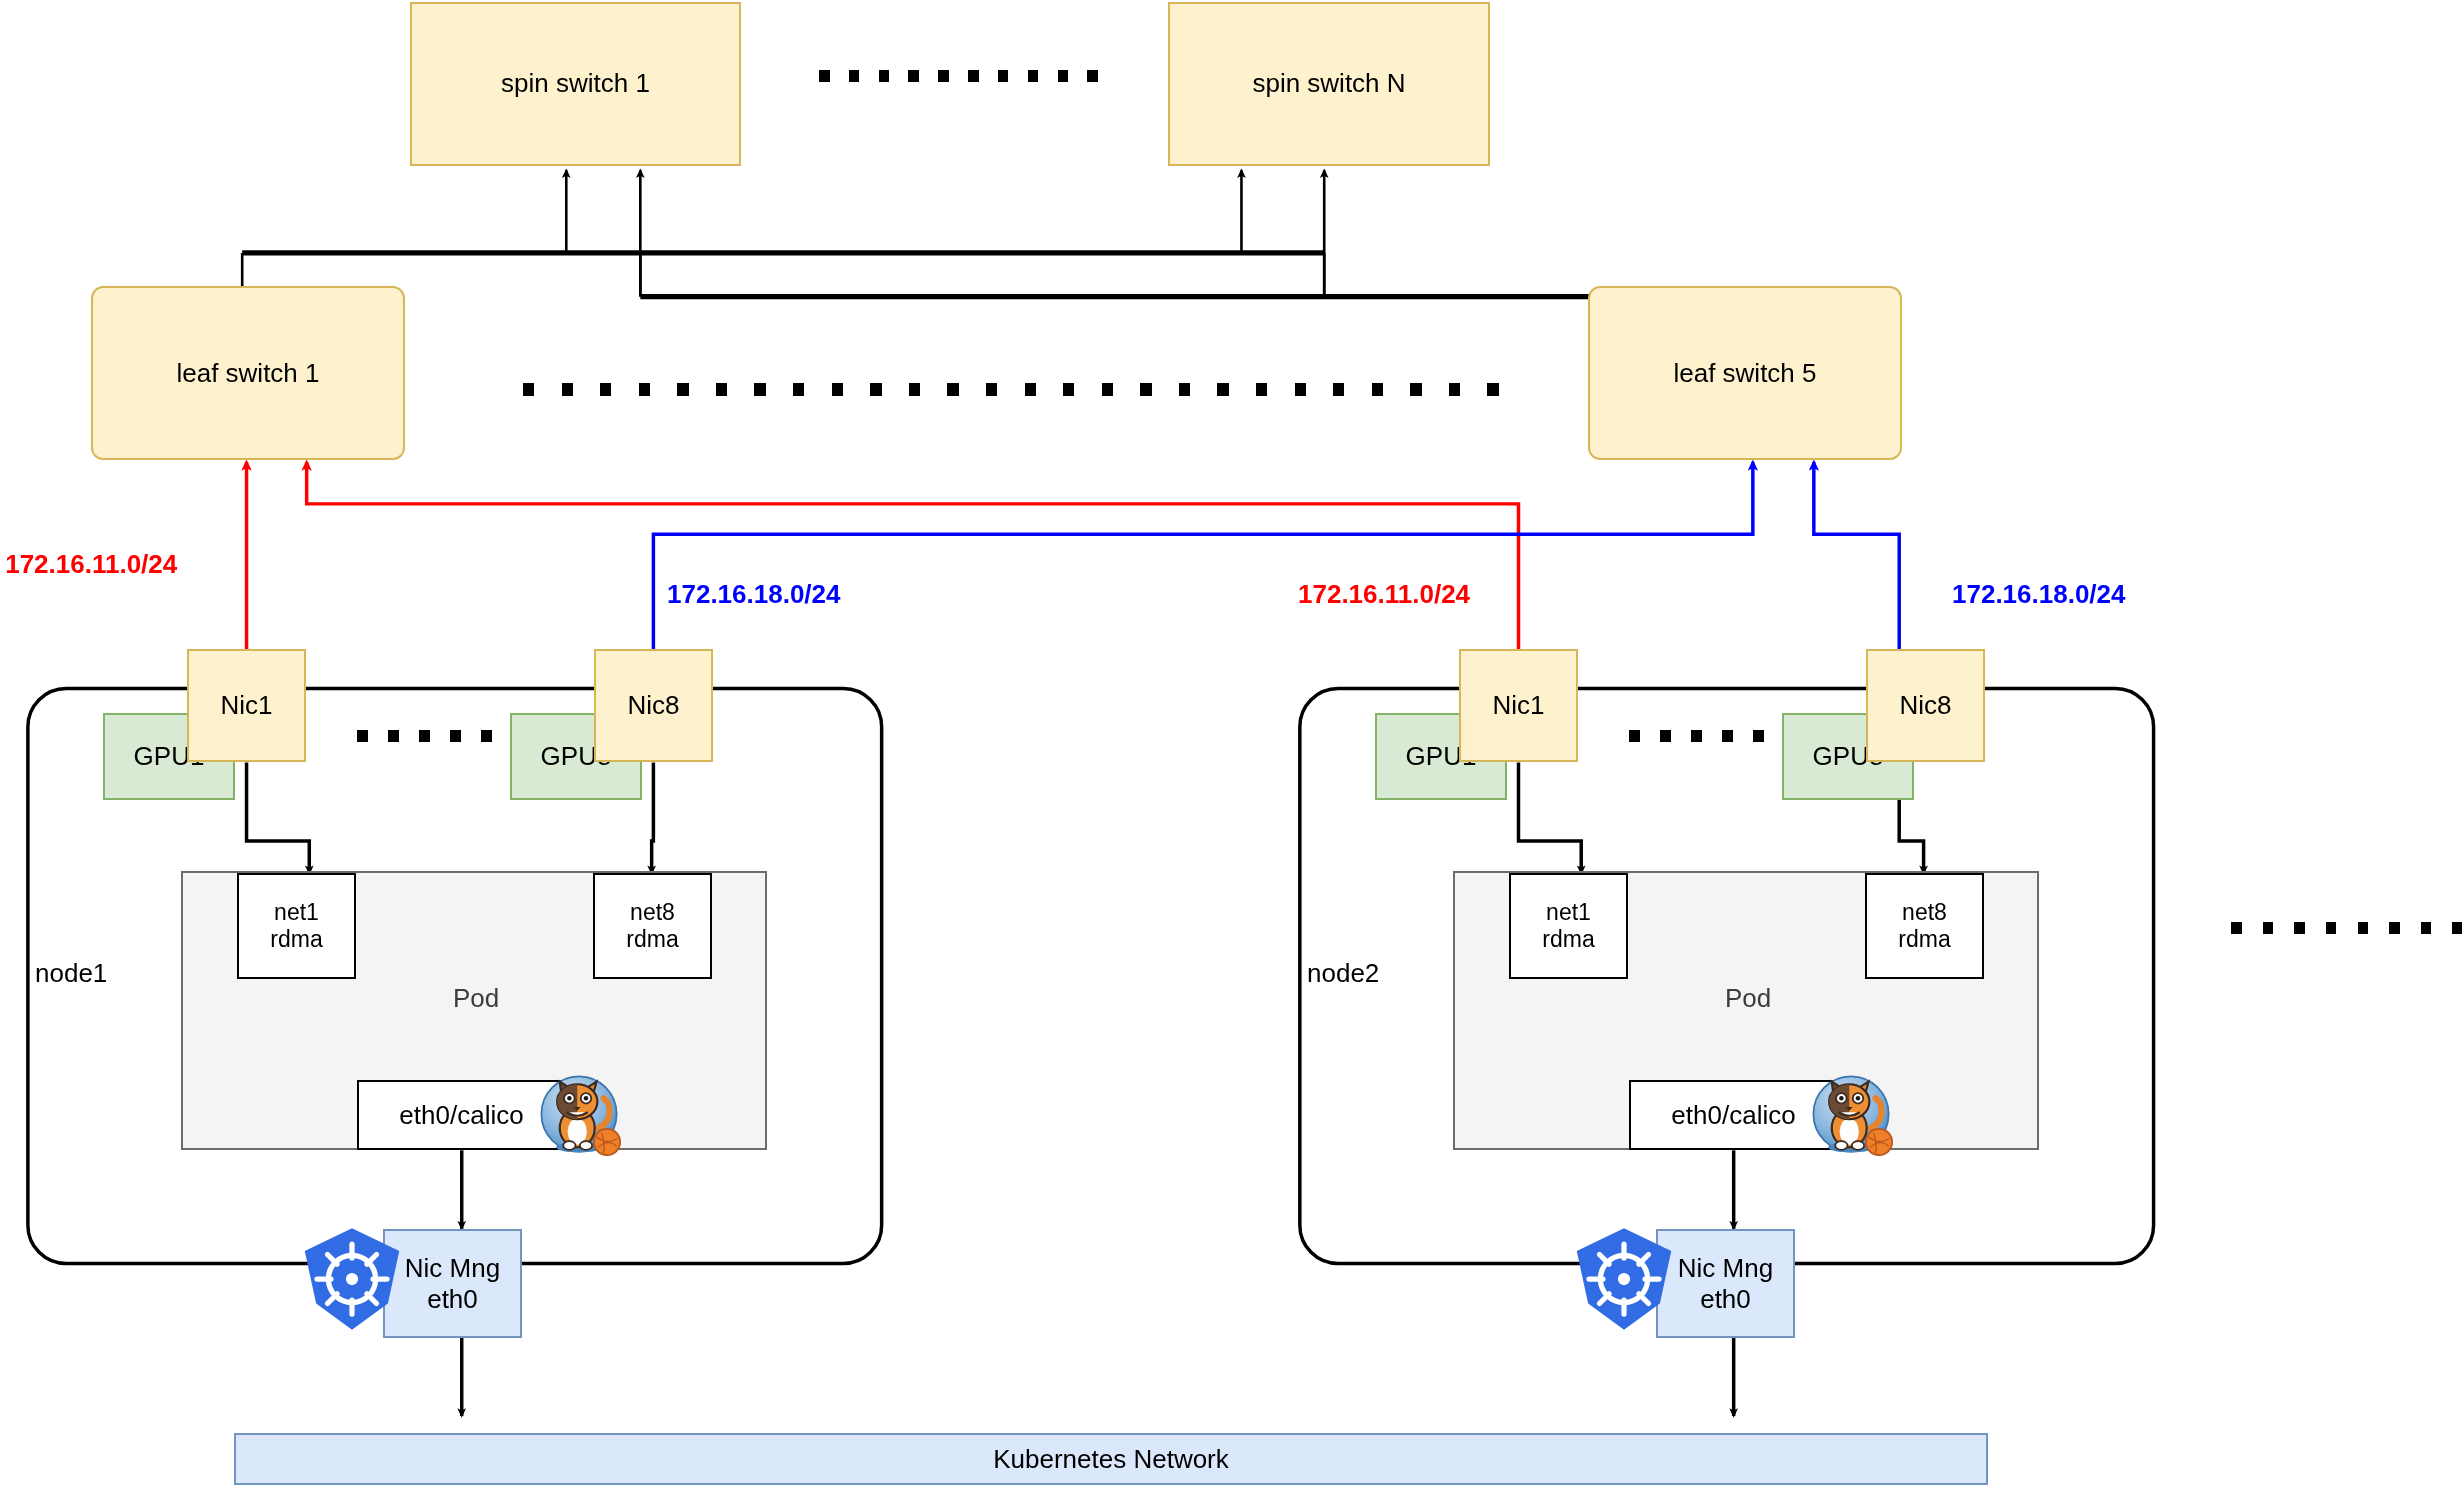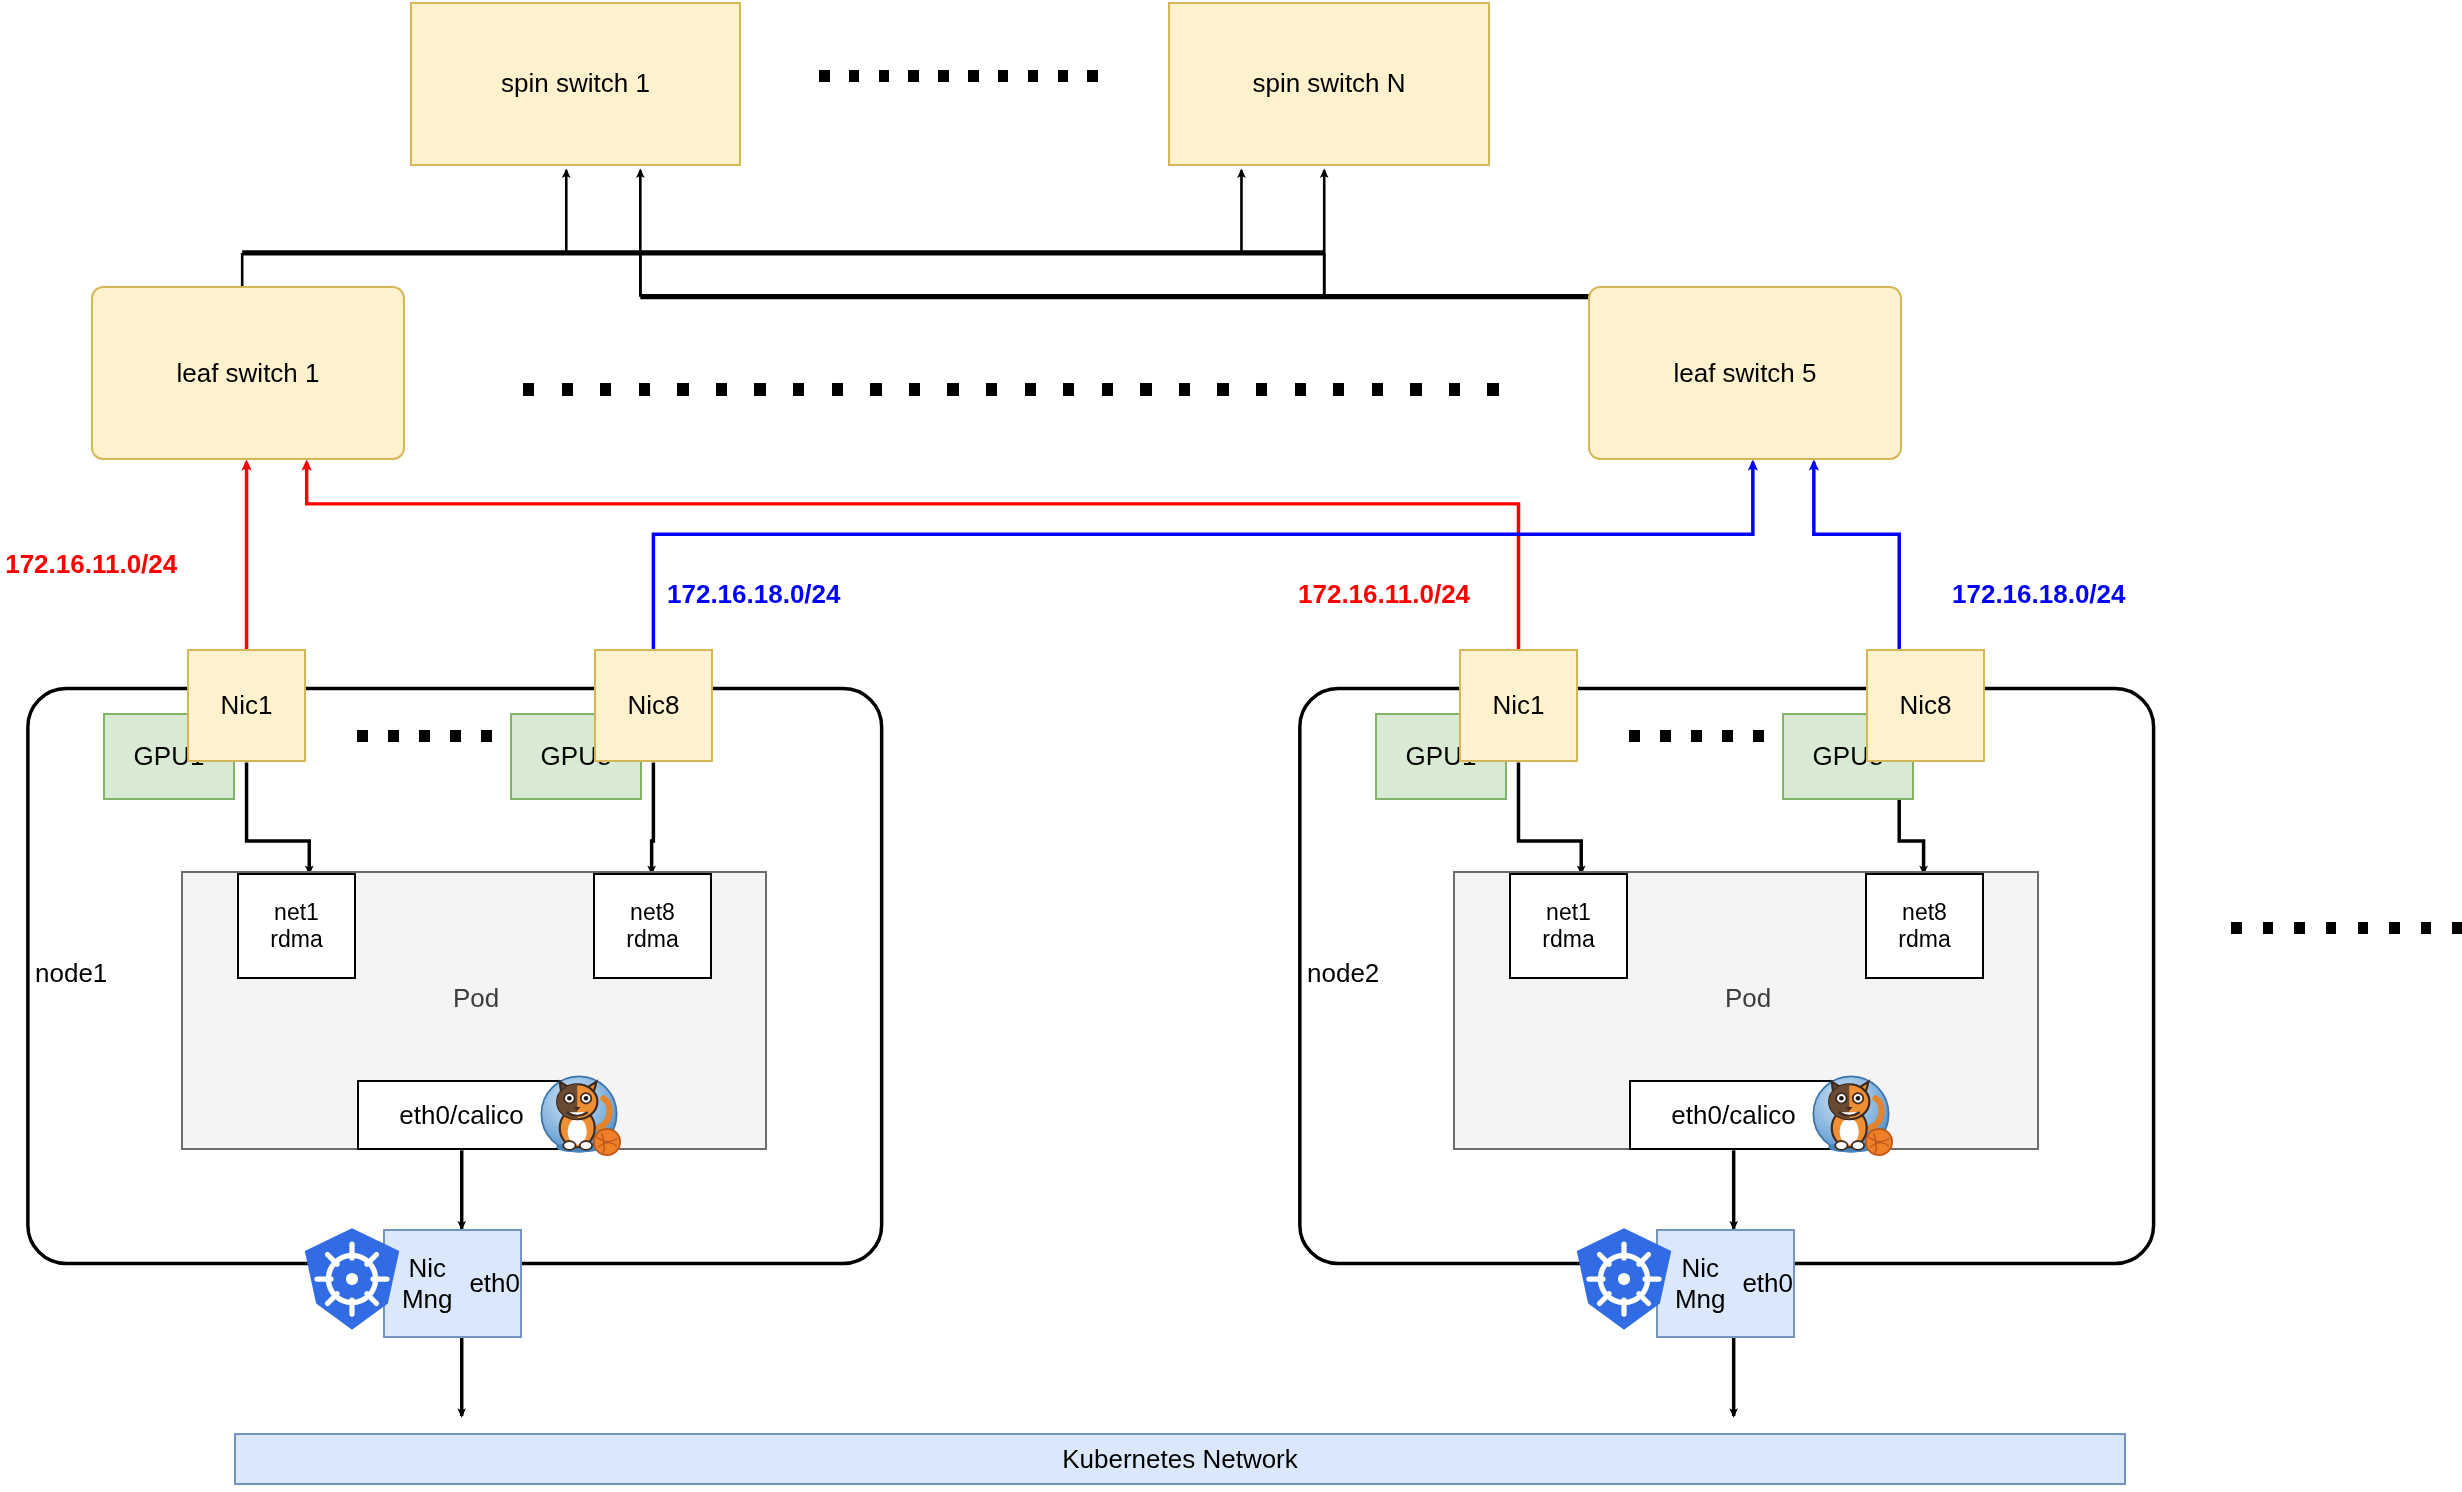--- a/index.html
+++ b/index.html
@@ -11,21 +11,21 @@
        text-align:center;line-height:1.18;color:#000;}
   .switch{background:#fdf2cd;border:2.6px solid #d6b656;font-size:26px;}
   .spine{border-radius:0;}
   .leaf{border-radius:12.2px;}
   .nic{background:#fdf2cd;border:2.6px solid #d6b656;font-size:26px;z-index:6;}
   .gpu{background:#d8ead3;border:2.6px solid #82b366;font-size:26px;z-index:5;}
   .podbox{background:#f4f4f4;border:2.6px solid #6d6d6d;z-index:1;}
   .podlabel{position:absolute;font-size:26px;color:#3c3c3c;z-index:2;}
   .netbox{background:#ffffff;border:2.6px solid #000;font-size:23px;z-index:4;flex-direction:column;}
   .ethbox{background:#ffffff;border:2.6px solid #000;font-size:26px;z-index:4;}
-  .nicmng{background:#dbe8fb;border:2.6px solid #7494c0;font-size:26px;z-index:7;flex-direction:row;}
+  .nicmng{background:#dbe8fb;border:2.6px solid #7494c0;font-size:26px;z-index:7;flex-direction:column;}
   .knet{background:#dbe8fb;border:2.6px solid #7494c0;font-size:26px;}
   .nodelabel{position:absolute;font-size:26px;color:#000;z-index:3;}
   .iplabel{position:absolute;font-size:26px;font-weight:bold;white-space:nowrap;z-index:3;}
   .ip-red{color:#ff0000;}
   .ip-blue{color:#0000ff;text-align:center;}
   .dots{position:absolute;display:flex;align-items:center;z-index:2;}
   .dots i{display:block;background:#000;}
   .calico{position:absolute;z-index:8;}
   .k8s{position:absolute;z-index:8;}
 </style>
@@ -369,18 +369,18 @@
     <i style="width:10.5px;height:12.2px;"></i>
       <i style="width:10.5px;height:12.2px;"></i>
     <i style="width:10.5px;height:12.2px;"></i>
       <i style="width:10.5px;height:12.2px;"></i>
     <i style="width:10.5px;height:12.2px;"></i>
       <i style="width:10.5px;height:12.2px;"></i>
     <i style="width:10.5px;height:12.2px;"></i>
       <i style="width:10.5px;height:12.2px;"></i>
   </div>
 
-  <div class="box knet" style="left:234px;top:1433px;width:1892px;height:52px;">
+  <div class="box knet" style="left:234px;top:1433px;width:1754px;height:52px;">
     <span>Kubernetes Network</span>
   </div>
 
 </div>
 
 
 </body></html>

